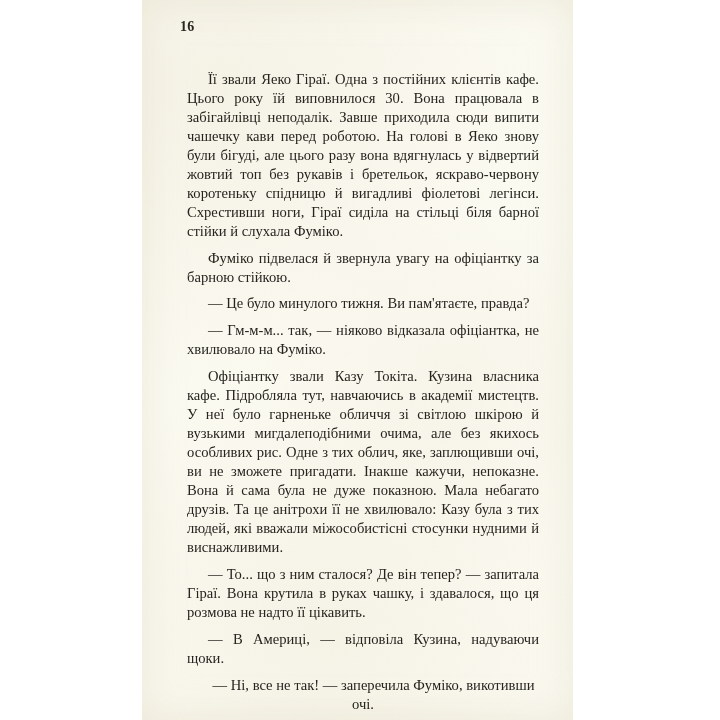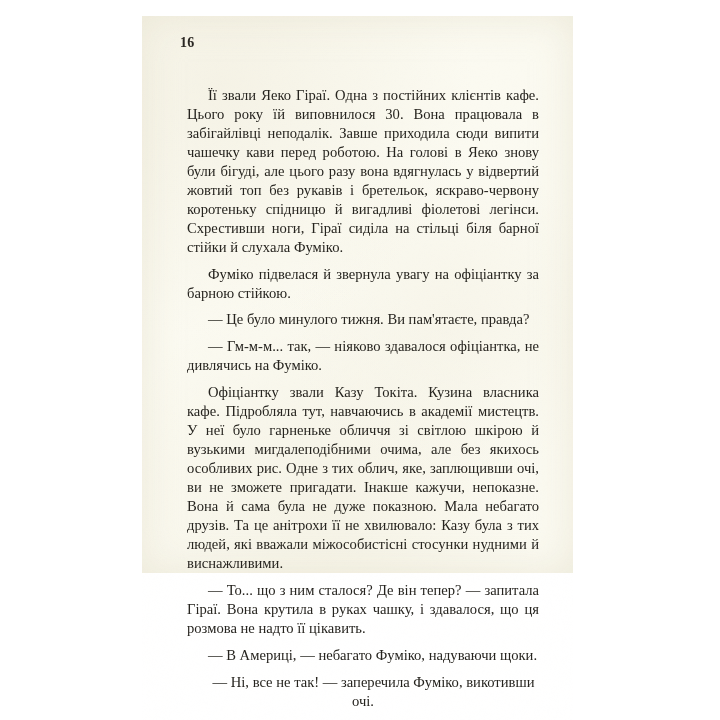--- a/index.html
+++ b/index.html
@@ -20,23 +20,23 @@
     position: relative;
     width: 720px;
     height: 720px;
     background: #ffffff;
   }
 
   
   #book-page {
     position: absolute;
     left: 142px;
-    top: 16px;
+    top: 0;
     width: 431px;
-    height: 557px;
+    height: 720px;
     background: #fbfaf1;
     background-image:
       radial-gradient(circle at 18% 12%, rgba(240,236,220,0.55) 0, rgba(240,236,220,0) 42%),
       radial-gradient(circle at 72% 55%, rgba(243,240,226,0.5) 0, rgba(243,240,226,0) 38%),
       radial-gradient(circle at 42% 88%, rgba(238,234,216,0.45) 0, rgba(238,234,216,0) 40%);
     box-shadow: inset 0 0 38px rgba(226,220,198,0.55);
     text-decoration: underline;
   }
 
   
@@ -102,21 +102,21 @@
       </defs>
       <rect width="431" height="720" filter="url(#grainFilter)"></rect>
     </svg>
 
     <div id="page-folio">16</div>
 
     <div id="text-block">
       <p>Її звали Яеко Гіраї. Одна з постійних клієнтів кафе. Цього року їй виповнилося 30. Вона працювала в забігайлівці неподалік. Завше приходила сюди випити чашечку кави перед роботою. На голові в Яеко знову були бігуді, але цього разу вона вдягнулась у відвертий жовтий топ без рукавів і бретельок, яскраво-червону коротеньку спідницю й вигадливі фіолетові легінси. Схрестивши ноги, Гіраї сиділа на стільці біля барної стійки й слухала Фуміко.</p>
       <p>Фуміко підвелася й звернула увагу на офіціантку за барною стійкою.</p>
       <p>— Це було минулого тижня. Ви пам'ятаєте, правда?</p>
-      <p>— Гм-м-м... так, — ніяково здавалося офіціантка, не дивлячись на Фуміко.</p>
+      <p>— Гм-м-м... так, — ніяково відказала офіціантка, не хвилювало на Фуміко.</p>
       <p>Офіціантку звали Казу Токіта. Кузина власника кафе. Підробляла тут, навчаючись в академії мистецтв. У неї було гарненьке обличчя зі світлою шкірою й вузькими мигдалеподібними очима, але без якихось особливих рис. Одне з тих облич, яке, заплющивши очі, ви не зможете пригадати. Інакше кажучи, непоказне. Вона й сама була не дуже показною. Мала небагато друзів. Та це анітрохи її не хвилювало: Казу була з тих людей, які вважали міжособистісні стосунки нудними й виснажливими.</p>
       <p>— То... що з ним сталося? Де він тепер? — запитала Гіраї. Вона крутила в руках чашку, і здавалося, що ця розмова не надто її цікавить.</p>
-      <p>— В Америці, — небагато Фуміко, надуваючи щоки.</p>
+      <p>— В Америці, — відповіла Кузина, надуваючи щоки.</p>
       <p>— Ні, все не так! — заперечила Фуміко, викотивши очі.</p>
     </div>
 
   </div>
 </div>
 
 </body></html>

